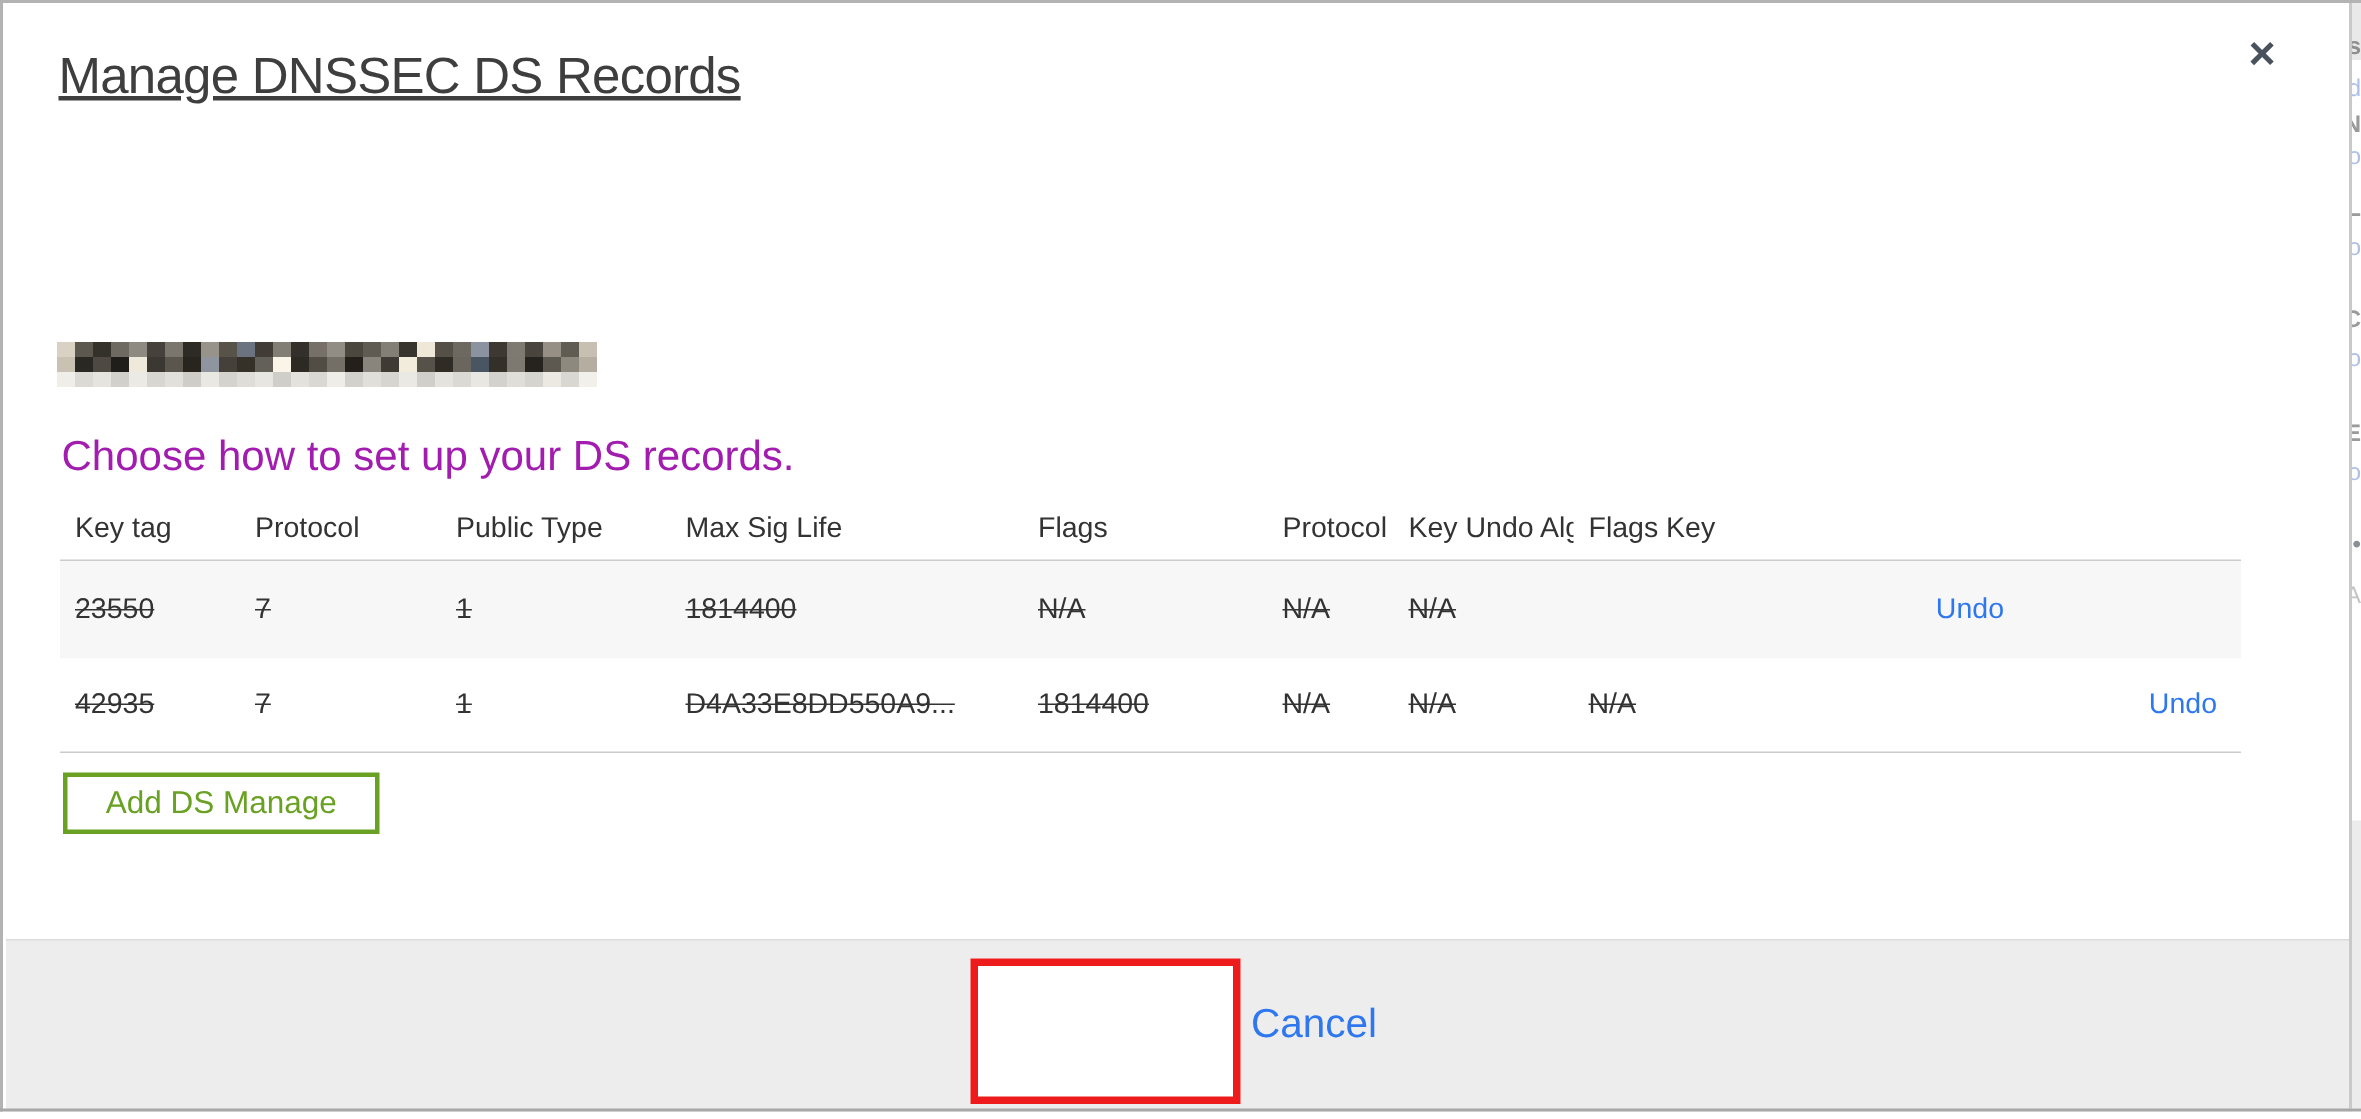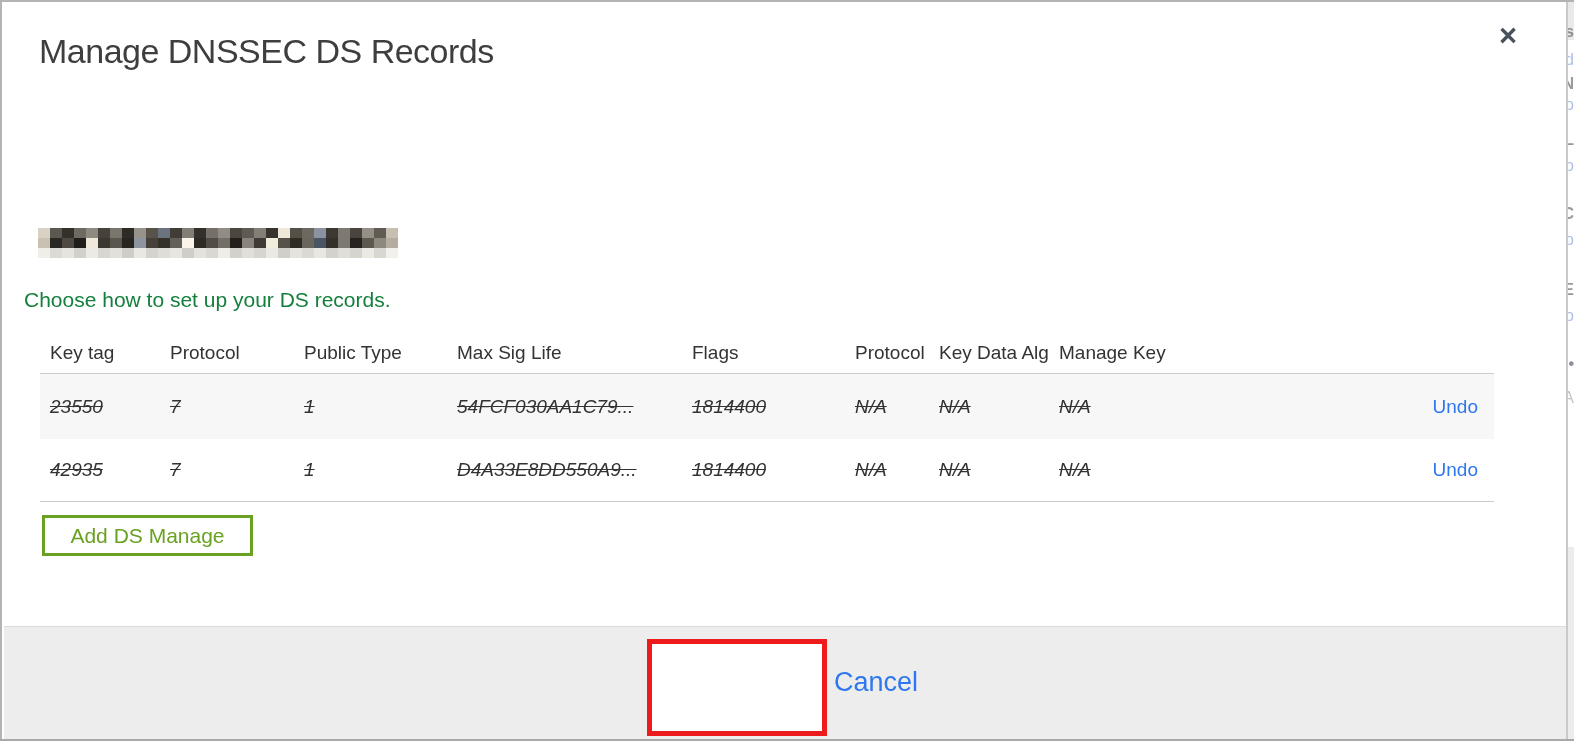--- a/index.html
+++ b/index.html
@@ -8,35 +8,35 @@
   .screen{
     position:relative; width:1574px; height:746px; overflow:hidden; background:#fff;
   }
   
   .edge-top{position:absolute;left:0;top:0;width:1574px;height:2px;background:#b3b3b3;}
   .edge-left{position:absolute;left:0;top:0;width:2px;height:741px;background:#b3b3b3;}
   .edge-bottom{position:absolute;left:0;top:739px;width:1574px;height:2px;background:#a8a8a8;}
   
   .modal{position:absolute;left:2px;top:2px;width:1564px;height:737px;background:#fff;}
   .modal-divider{position:absolute;left:1566px;top:2px;width:2px;height:737px;background:#c9c9c9;}
-  .modal-title{position:absolute;left:37px;top:30px;font-size:34px;color:#3e3e3e;letter-spacing:-0.5px;}
+  .modal-title{position:absolute;left:37px;top:30px;font-size:34px;color:#3e3e3e;letter-spacing:-0.5px;text-decoration:underline;}
   .close-x{position:absolute;left:1497px;top:18px;font-size:31px;font-weight:700;color:#49525c;cursor:pointer;line-height:1;}
   
   .redacted{position:absolute;left:36px;top:226px;width:360px;}
   .mrow{display:flex;height:10px;}
   .mcell{display:block;width:12px;height:10px;}
-  .instruction{position:absolute;left:22px;top:286px;font-size:21px;color:#15803d;}
+  .instruction{position:absolute;left:39px;top:286px;font-size:28px;color:#a21caf;}
   
   .ds-table{position:absolute;left:38px;top:330px;width:1454px;font-size:19px;color:#333;}
   .trow{display:grid;grid-template-columns:120px 134px 153px 235px 163px 84px 120px 163px 140px 1fr;align-items:center;}
   .thead{height:42px;border-bottom:1px solid #ccc;color:#333;}
   .trow > div{padding-left:10px;white-space:nowrap;overflow:hidden;}
   .row1{height:65px;background:#f7f7f7;}
   .row2{height:63px;background:#fff;border-bottom:1px solid #ccc;}
-  .strike{text-decoration:line-through;font-style:italic;}
+  .strike{text-decoration:line-through;}
   .undo-cell{text-align:right;padding-right:16px !important;}
   .undo-link{color:var(--link-blue);cursor:pointer;text-decoration:none;}
   
   .add-btn{position:absolute;left:40px;top:513px;width:211px;height:41px;background:#fff;
     border:3px solid var(--accent-green);color:var(--accent-green);font-size:21px;
     display:flex;align-items:center;justify-content:center;cursor:pointer;font-family:"Liberation Sans", sans-serif;}
   
   .footer{position:absolute;left:2px;top:624px;width:1564px;height:115px;background:#ededed;border-top:1px solid #dcdcdc;}
   .red-annotation{position:absolute;left:645px;top:637px;width:180px;height:97px;border:5px solid var(--annotation-red);background:#fff;}
   .save-btn{position:absolute;left:658px;top:651px;width:151px;height:68px;background:var(--save-green);
@@ -160,30 +160,29 @@
     <div class="instruction">Choose how to set up your DS records.</div>
 
     <div class="ds-table">
       <div class="trow thead">
         <div>Key tag</div>
         <div>Protocol</div>
         <div>Public Type</div>
         <div>Max Sig Life</div>
         <div>Flags</div>
         <div>Protocol</div>
-        <div>Key Data Alg</div>
-        <div>Manage Key</div>
+        <div>Key Undo Alg</div>
+        <div>Flags Key</div>
         <div></div>
       </div>
 
       <div class="trow row1">
         <div class="strike">23550</div>
         <div class="strike">7</div>
         <div class="strike">1</div>
-        <div class="strike">54FCF030AA1C79...</div>
         <div class="strike">1814400</div>
         <div class="strike">N/A</div>
         <div class="strike">N/A</div>
         <div class="strike">N/A</div>
         <div class="strike"></div>
         <div class="undo-cell"><a class="undo-link">Undo</a></div>
       </div>
 
       <div class="trow row2">
         <div class="strike">42935</div>

